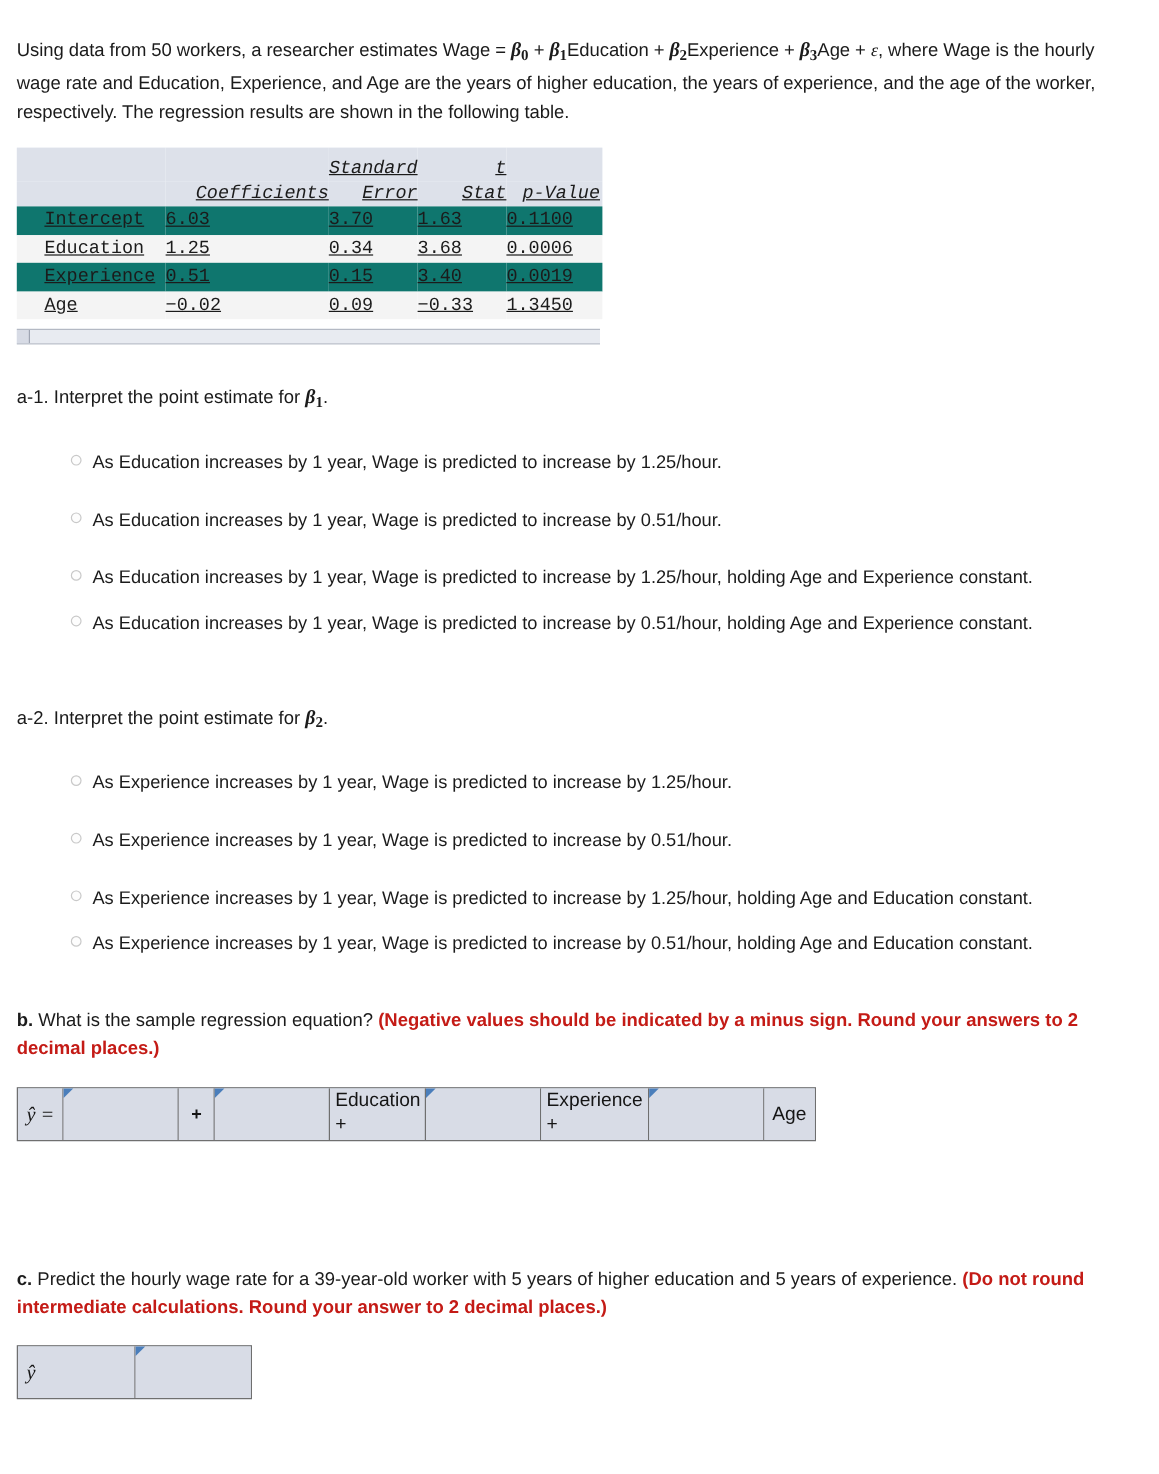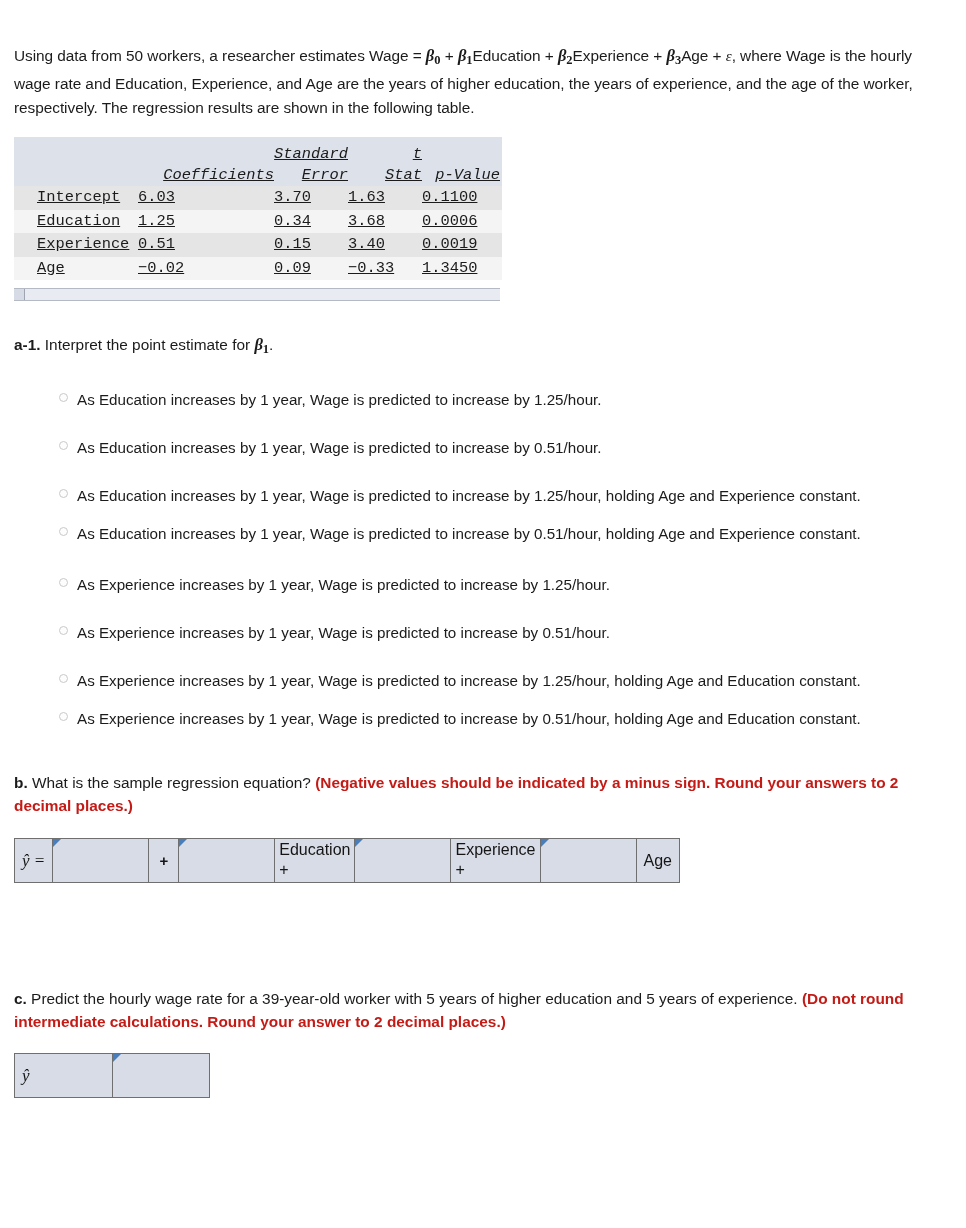--- a/index.html
+++ b/index.html
@@ -17,21 +17,21 @@
   }
   .page {
     padding: 0 14px;
     box-sizing: border-box;
   }
 
   
   .intro {
     font-size: 15.4px;
     line-height: 24px;
-    padding-top: 44px;
+    padding-top: 30px;
     width: 930px;
     letter-spacing: -0.05px;
   }
   .beta {
     font-family: "Liberation Serif", serif;
     font-style: italic;
     font-weight: bold;
     font-size: 16.5px;
   }
   .sub {
@@ -84,21 +84,21 @@
   table.reg tbody td {
     padding: 1px 0 1px 0;
     line-height: 21.5px;
     white-space: pre;
   }
   table.reg tbody td.label {
     text-align: left;
     padding-left: 23px;
   }
   table.reg tbody td.pval { padding-right: 2px; }
-  table.reg tbody tr.odd td  { background: #e5e5e5; }
+  table.reg tbody tr.odd td  { background: #0f766e; }
   table.reg tbody tr.even td { background: #f4f4f4; }
 
   .hscroll {
     margin-top: 8px;
     width: 486px;
     height: 11px;
     background: #f0f2f7;
     border-top: 1px solid #b4b9c4;
     border-bottom: 1px solid #b4b9c4;
     position: relative;
@@ -116,21 +116,21 @@
     height: 11px;
     background: #e8ebf1;
   }
 
   
   .qhead {
     font-size: 15.4px;
     line-height: 22px;
     margin-top: 33px;
   }
-  .qhead b { font-weight: bold; }
+  .qhead b { font-weight: normal; }
 
   .options {
     margin-top: 28px;
     padding-left: 44px;
   }
   .opt {
     position: relative;
     font-size: 15.2px;
     line-height: 23px;
     padding-left: 19px;
@@ -299,20 +299,23 @@
       <span class="radio"></span>
       <span>As Education increases by 1 year, Wage is predicted to increase by 1.25/hour, holding Age and Experience constant.</span>
     </div>
     <div class="opt tight">
       <span class="radio"></span>
       <span>As Education increases by 1 year, Wage is predicted to increase by 0.51/hour, holding Age and Experience constant.</span>
     </div>
   </div>
 
   
+  <div class="qhead" style="margin-top:56px;">
+    <b>a-2.</b><span> Interpret the point estimate for </span><span class="beta">β</span><span class="sub">2</span><span>.</span>
+  </div>
 
   <div class="options">
     <div class="opt">
       <span class="radio"></span>
       <span>As Experience increases by 1 year, Wage is predicted to increase by 1.25/hour.</span>
     </div>
     <div class="opt">
       <span class="radio"></span>
       <span>As Experience increases by 1 year, Wage is predicted to increase by 0.51/hour.</span>
     </div>

